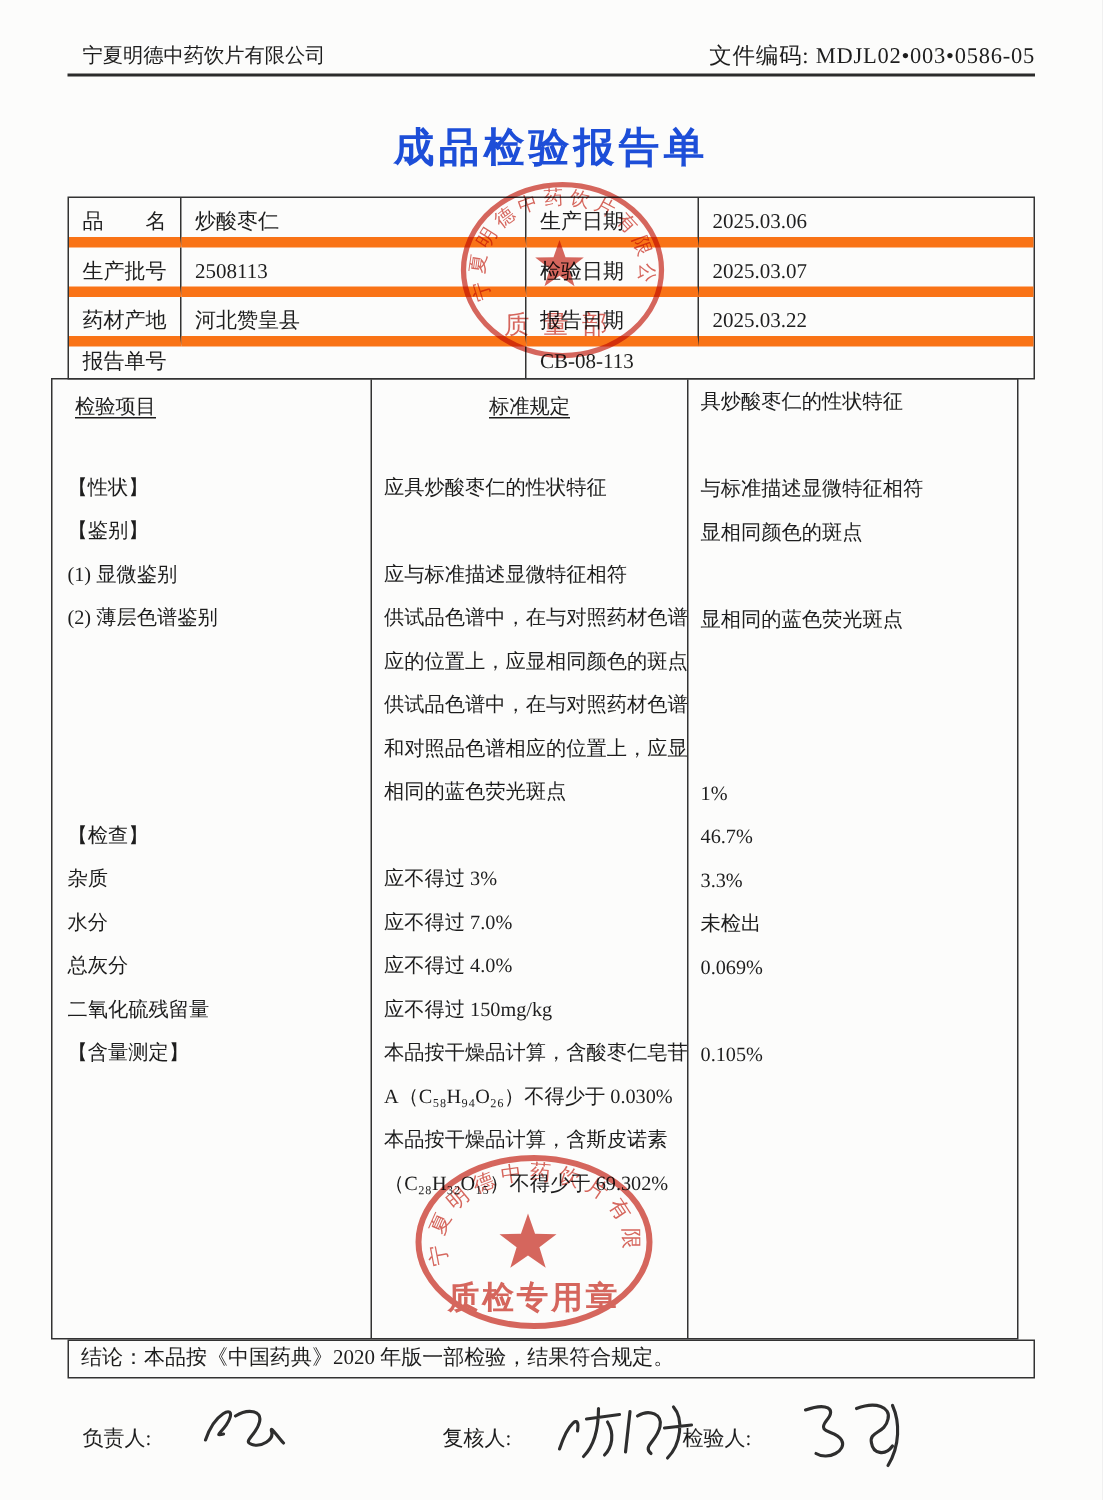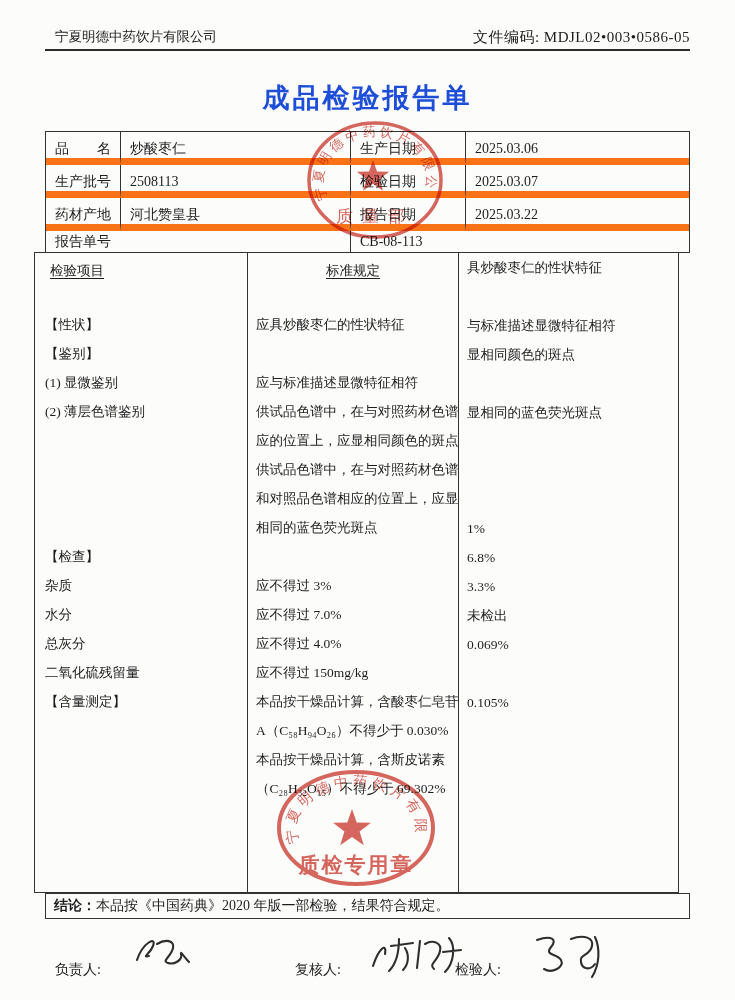--- a/index.html
+++ b/index.html
@@ -38,25 +38,25 @@
   .rhead.left { text-align:left; padding-left:15px; }
   .rhead span { text-decoration:underline; text-underline-offset:3px; }
   .rlines .ln { height:29px; line-height:29px; white-space:nowrap; }
   .rcol.c1 .rlines { padding-left:10px; }
   .rcol.c2 .rlines { padding-left:8px; }
   .rcol.c3 .rlines { padding-left:8px; }
   
   .conclusion { position:absolute; left:45px; top:893px; width:645px; height:26px;
                 border:1.5px solid #333; line-height:23px; padding-left:8px;
                 font-size:14px; white-space:nowrap; }
-  .conclusion .lbl { font-weight:bold; }
+  .conclusion .lbl { font-weight:normal; }
   
   .sigrow { position:absolute; left:45px; top:930px; width:660px; height:60px; font-size:14px; }
   .siggroup { position:absolute; top:0; height:60px; }
-  .siggroup .slabel { position:absolute; top:31px; left:0; white-space:nowrap;text-align:center; }
+  .siggroup .slabel { position:absolute; top:20px; left:0; white-space:nowrap;text-align:center; }
   .siggroup svg { position:absolute; top:0; }
   .sg1 { left:10px; width:220px; }
   .sg2 { left:250px; width:200px; }
   .sg3 { left:410px; width:200px; }
   .sig-path { stroke:#2e2e2e; stroke-width:2.1; fill:none;
               stroke-linecap:round; stroke-linejoin:round; }
   
   .stamps { position:absolute; left:0; top:0; width:735px; height:1000px;
             pointer-events:none; opacity:.84; mix-blend-mode:multiply; }
   .stamp-stroke { fill:none; }
@@ -142,21 +142,21 @@
         <div class="ln">具炒酸枣仁的性状特征</div>
         <div class="ln"></div>
         <div class="ln">与标准描述显微特征相符</div>
         <div class="ln">显相同颜色的斑点</div>
         <div class="ln"></div>
         <div class="ln">显相同的蓝色荧光斑点</div>
         <div class="ln"></div>
         <div class="ln"></div>
         <div class="ln"></div>
         <div class="ln">1%</div>
-        <div class="ln">6.8%</div>
+        <div class="ln">46.7%</div>
         <div class="ln">3.3%</div>
         <div class="ln">未检出</div>
         <div class="ln">0.069%</div>
         <div class="ln"></div>
         <div class="ln">0.105%</div>
         <div class="ln"></div>
       </div>
     </div>
   </div>
 

